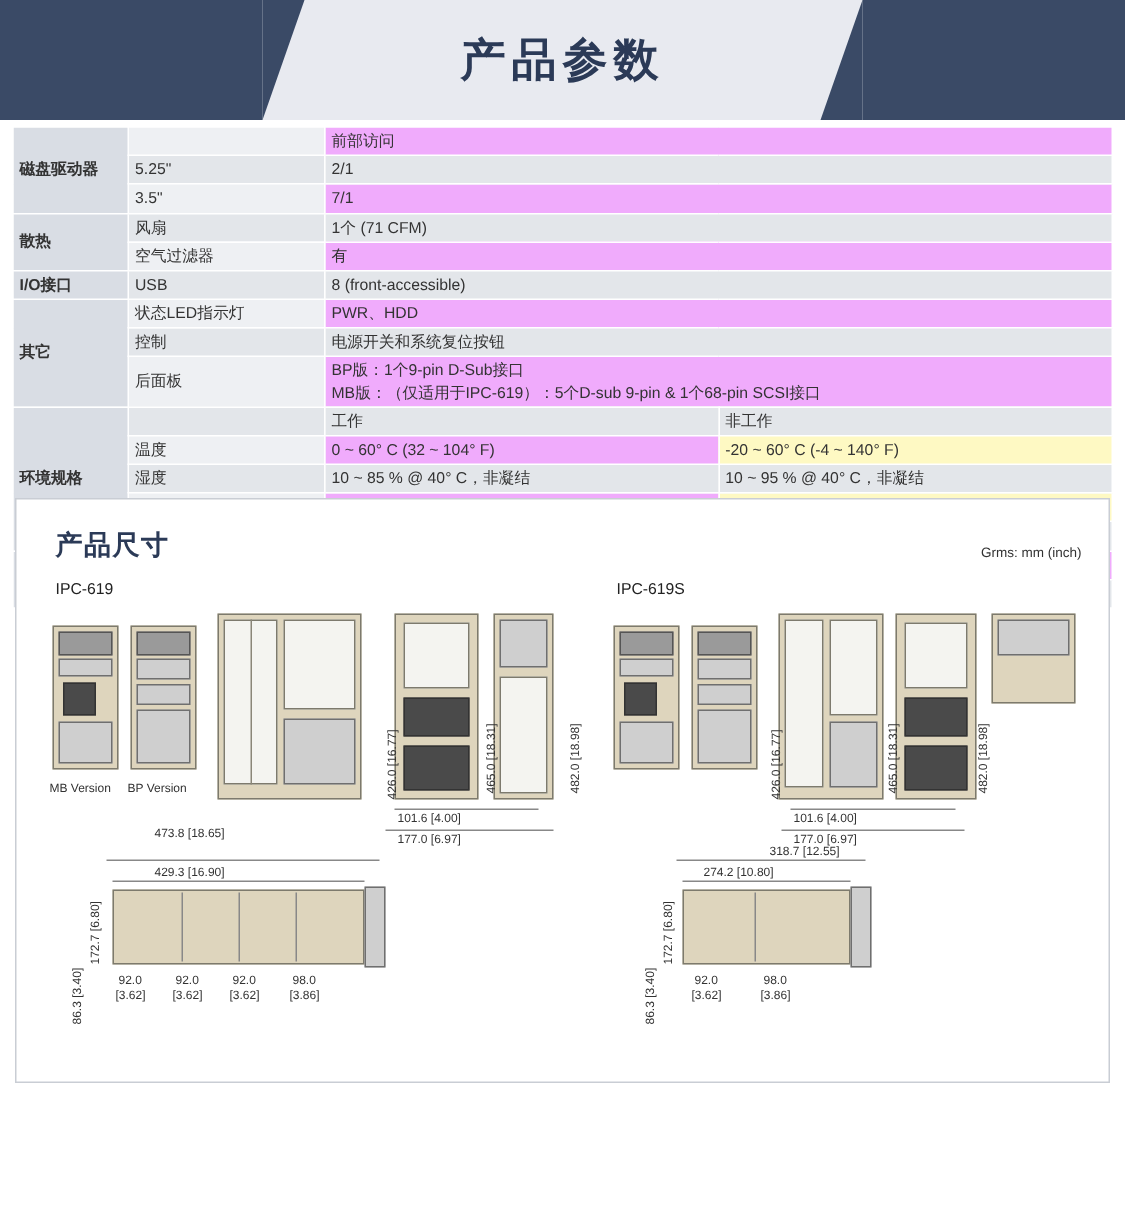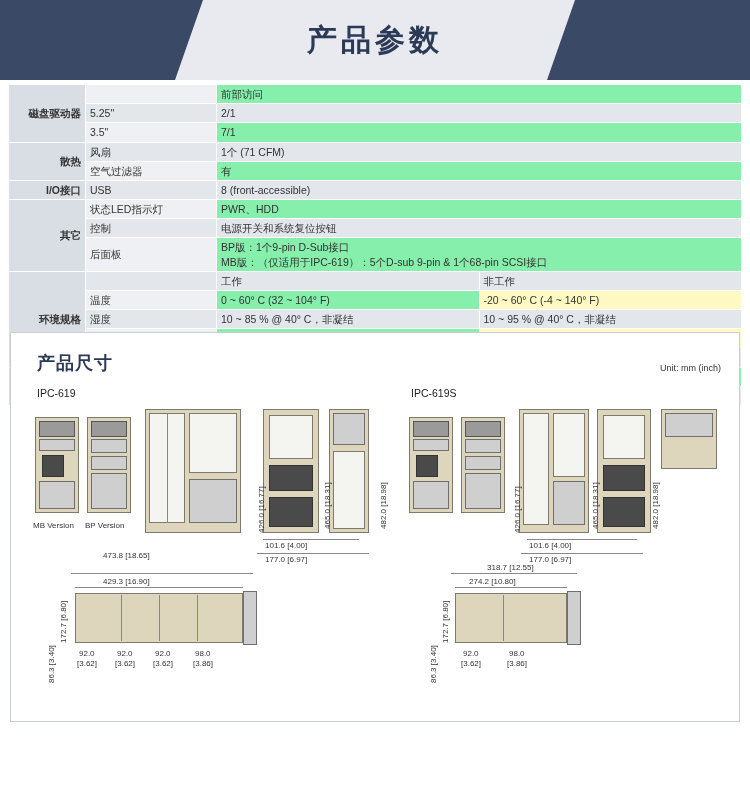--- a/index.html
+++ b/index.html
@@ -85,30 +85,30 @@
     padding: 2px 4px;
     vertical-align: middle;
     line-height: 1.35;
     height: 13px;
   }
   td.cat {
     background: #d9dde4;
     font-weight: bold;
     color: #333;
     width: 68px;
-    text-align: right;
+    text-align: left;
     padding-left: 4px;
   }
   td.sub {
     background: #eef0f3;
     width: 122px;
     color: #333;
   }
   td.val {
-    background: #86efac;
+    background: #f0abfc;
     color: #333;
   }
   td.val2 {
     background: #fef9c3;
     color: #333;
     width: 190px;
   }
   tr.alt td.sub, tr.alt td.val, tr.alt td.val2 {
     background: #e3e6ea;
   }
@@ -309,21 +309,21 @@
         <tr class="alt">
           <td class="sub">重量</td>
           <td class="val" colspan="2">15 kg (33 lb)/8 kg (17.6 lb)</td>
         </tr>
       </tbody>
     </table>
   </div>
 
   <div class="dims">
     <h2>产品尺寸</h2>
-    <div class="unit">Unit: mm (inch)</div>
+    <div class="unit">Grms: mm (inch)</div>
     <div class="model-label m1">IPC-619</div>
     <div class="model-label m2">IPC-619S</div>
 
     <div class="dim-canvas">
 
       <div class="box beige" style="left:24px; top:84px; width:44px; height:96px;"></div>
       <div class="box dgrey" style="left:28px; top:88px; width:36px; height:16px;"></div>
       <div class="box grey" style="left:28px; top:106px; width:36px; height:12px;"></div>
       <div class="box black" style="left:31px; top:122px; width:22px; height:22px;"></div>
       <div class="box grey" style="left:28px; top:148px; width:36px; height:28px;"></div>
@@ -411,21 +411,21 @@
 
       <div class="vcap" style="left:502px; top:200px;">426.0 [16.77]</div>
       <div class="vcap" style="left:580px; top:196px;">465.0 [18.31]</div>
       <div class="vcap" style="left:640px; top:196px;">482.0 [18.98]</div>
 
       <div class="lnh" style="left:516px; top:206px; width:110px;"></div>
       <div class="cap" style="left:518px; top:208px;">101.6 [4.00]</div>
       <div class="lnh" style="left:510px; top:220px; width:122px;"></div>
       <div class="cap" style="left:518px; top:222px;">177.0 [6.97]</div>
 
-      <div class="cap" style="left:448px; top:230px;padding-left:28px;">318.7 [12.55]</div>
+      <div class="cap" style="left:474px; top:230px;padding-left:28px;">318.7 [12.55]</div>
       <div class="lnh" style="left:440px; top:240px; width:126px;"></div>
       <div class="cap" style="left:458px; top:244px;">274.2 [10.80]</div>
       <div class="lnh" style="left:444px; top:254px; width:112px;"></div>
 
       <div class="box beige" style="left:444px; top:260px; width:112px; height:50px;"></div>
       <div class="box grey" style="left:556px; top:258px; width:14px; height:54px;"></div>
       <div class="lnv" style="left:492px; top:262px; height:46px;"></div>
 
       <div class="vcap" style="left:430px; top:310px;">172.7 [6.80]</div>
       <div class="vcap" style="left:418px; top:350px;">86.3 [3.40]</div>

